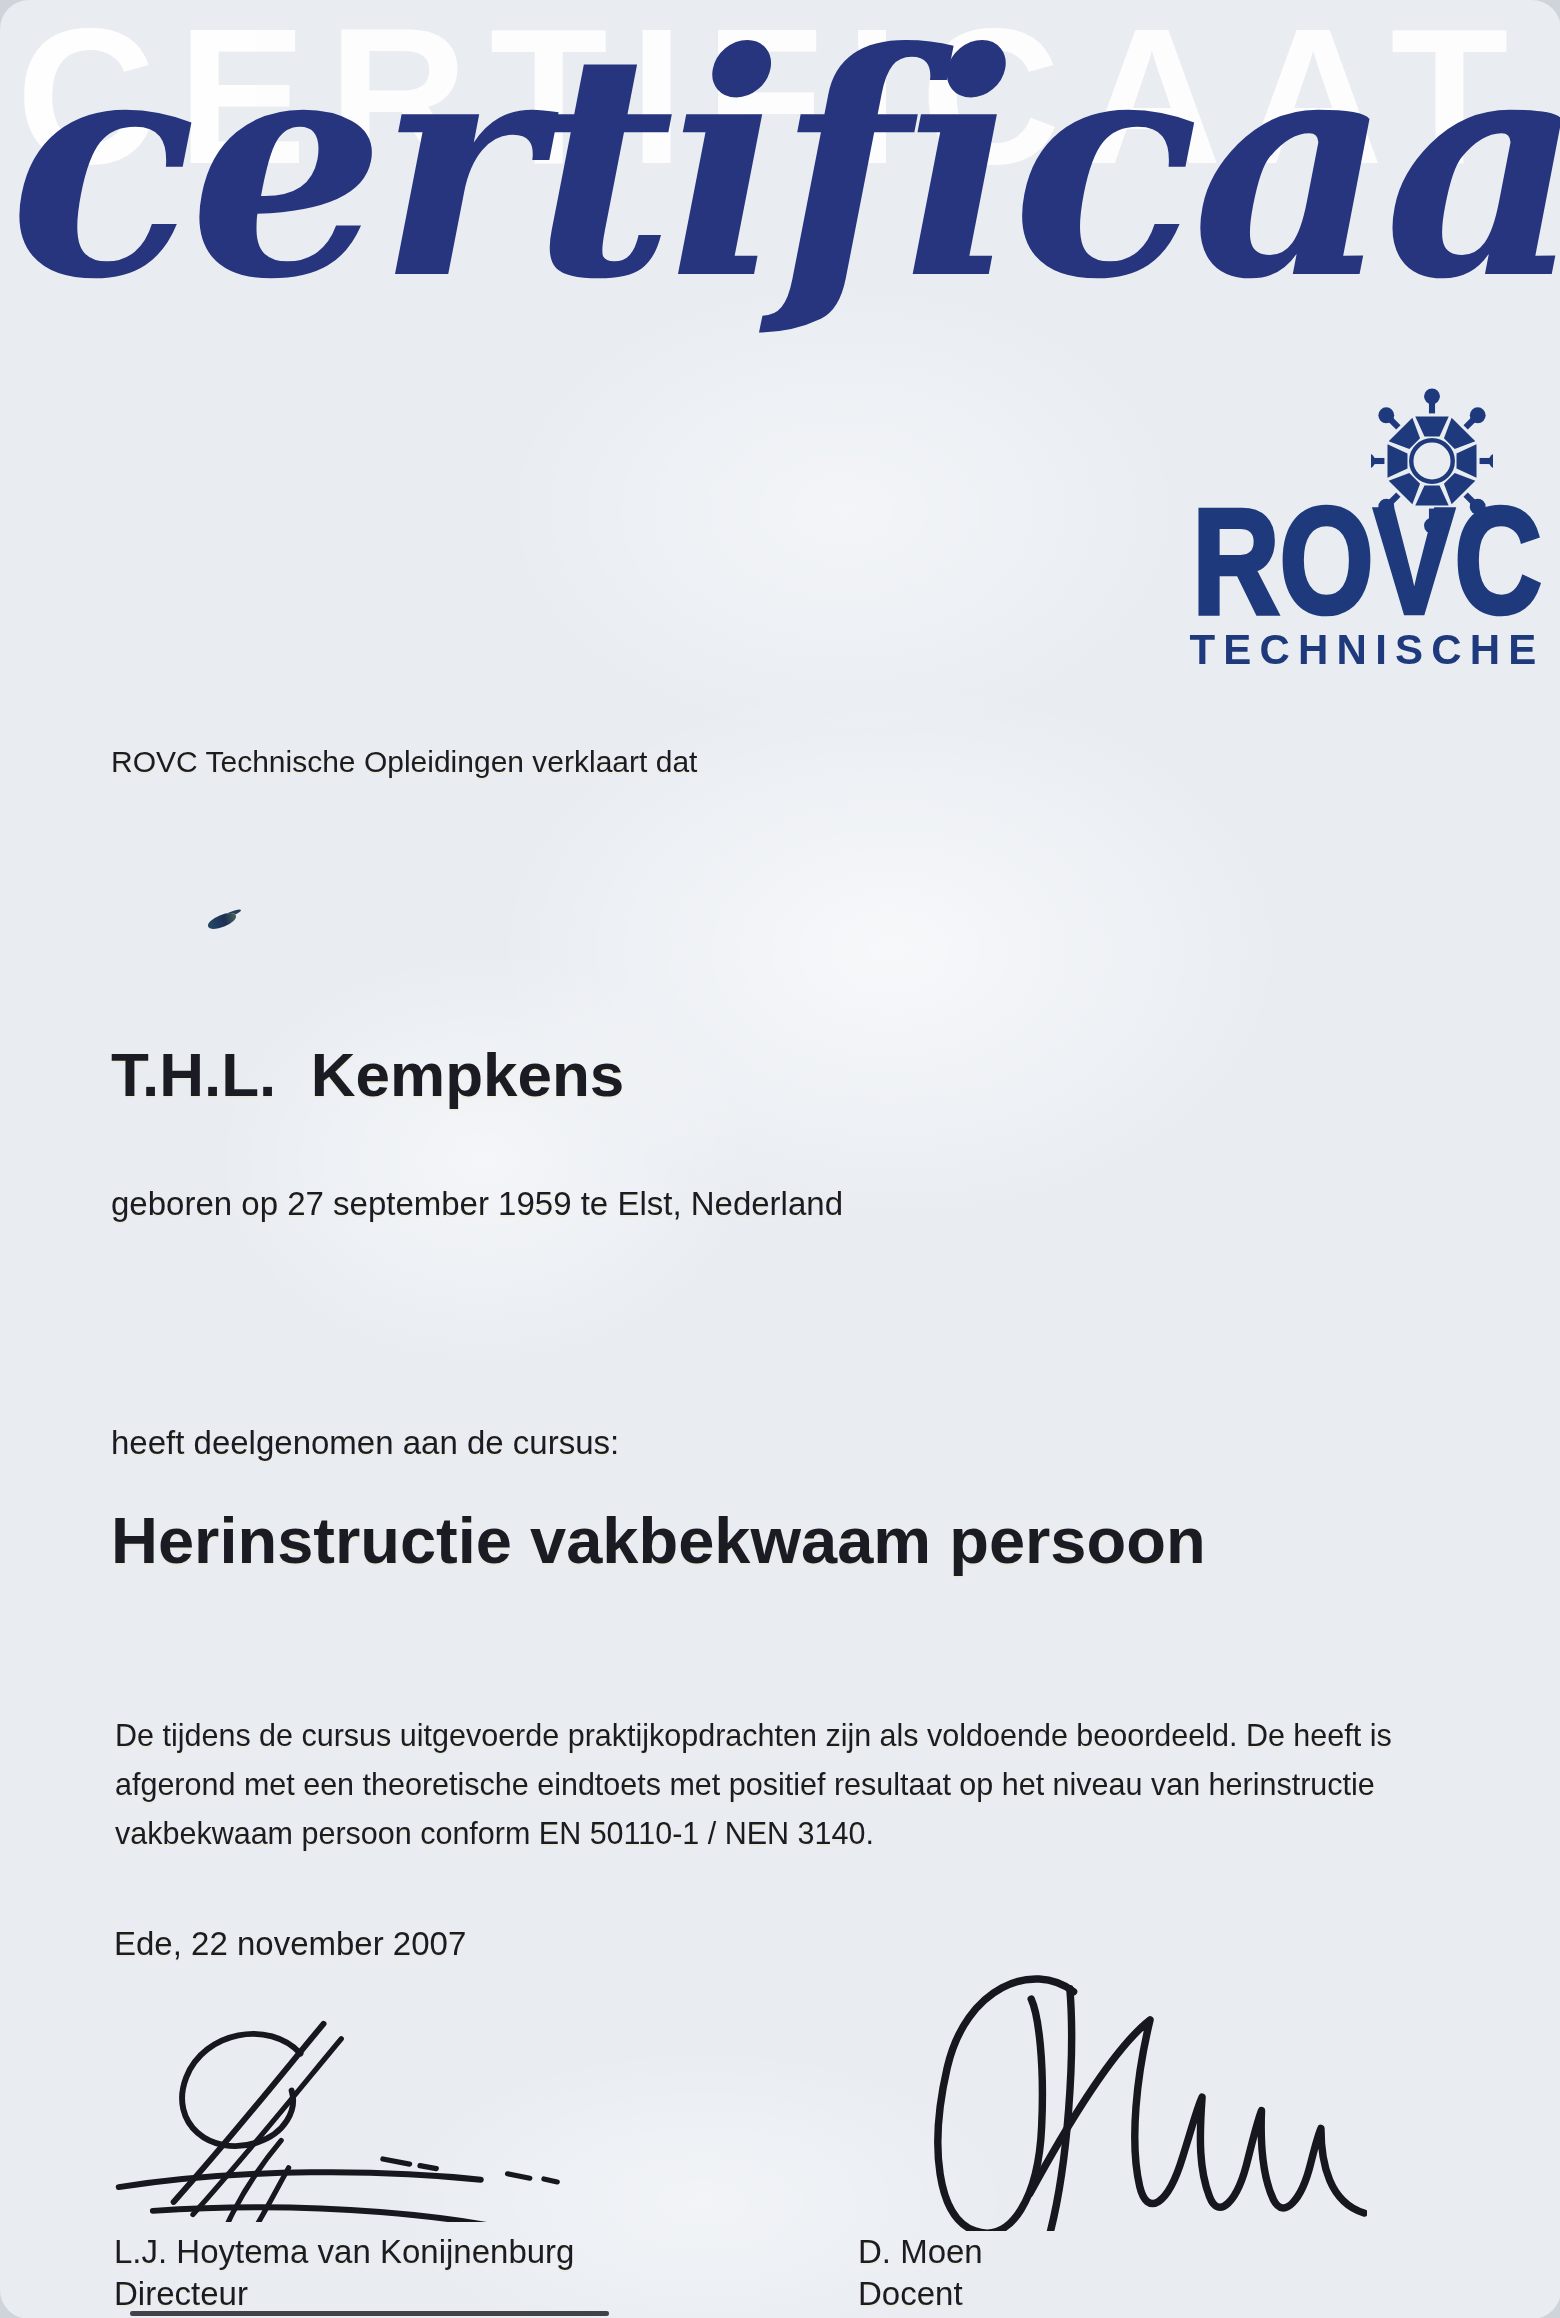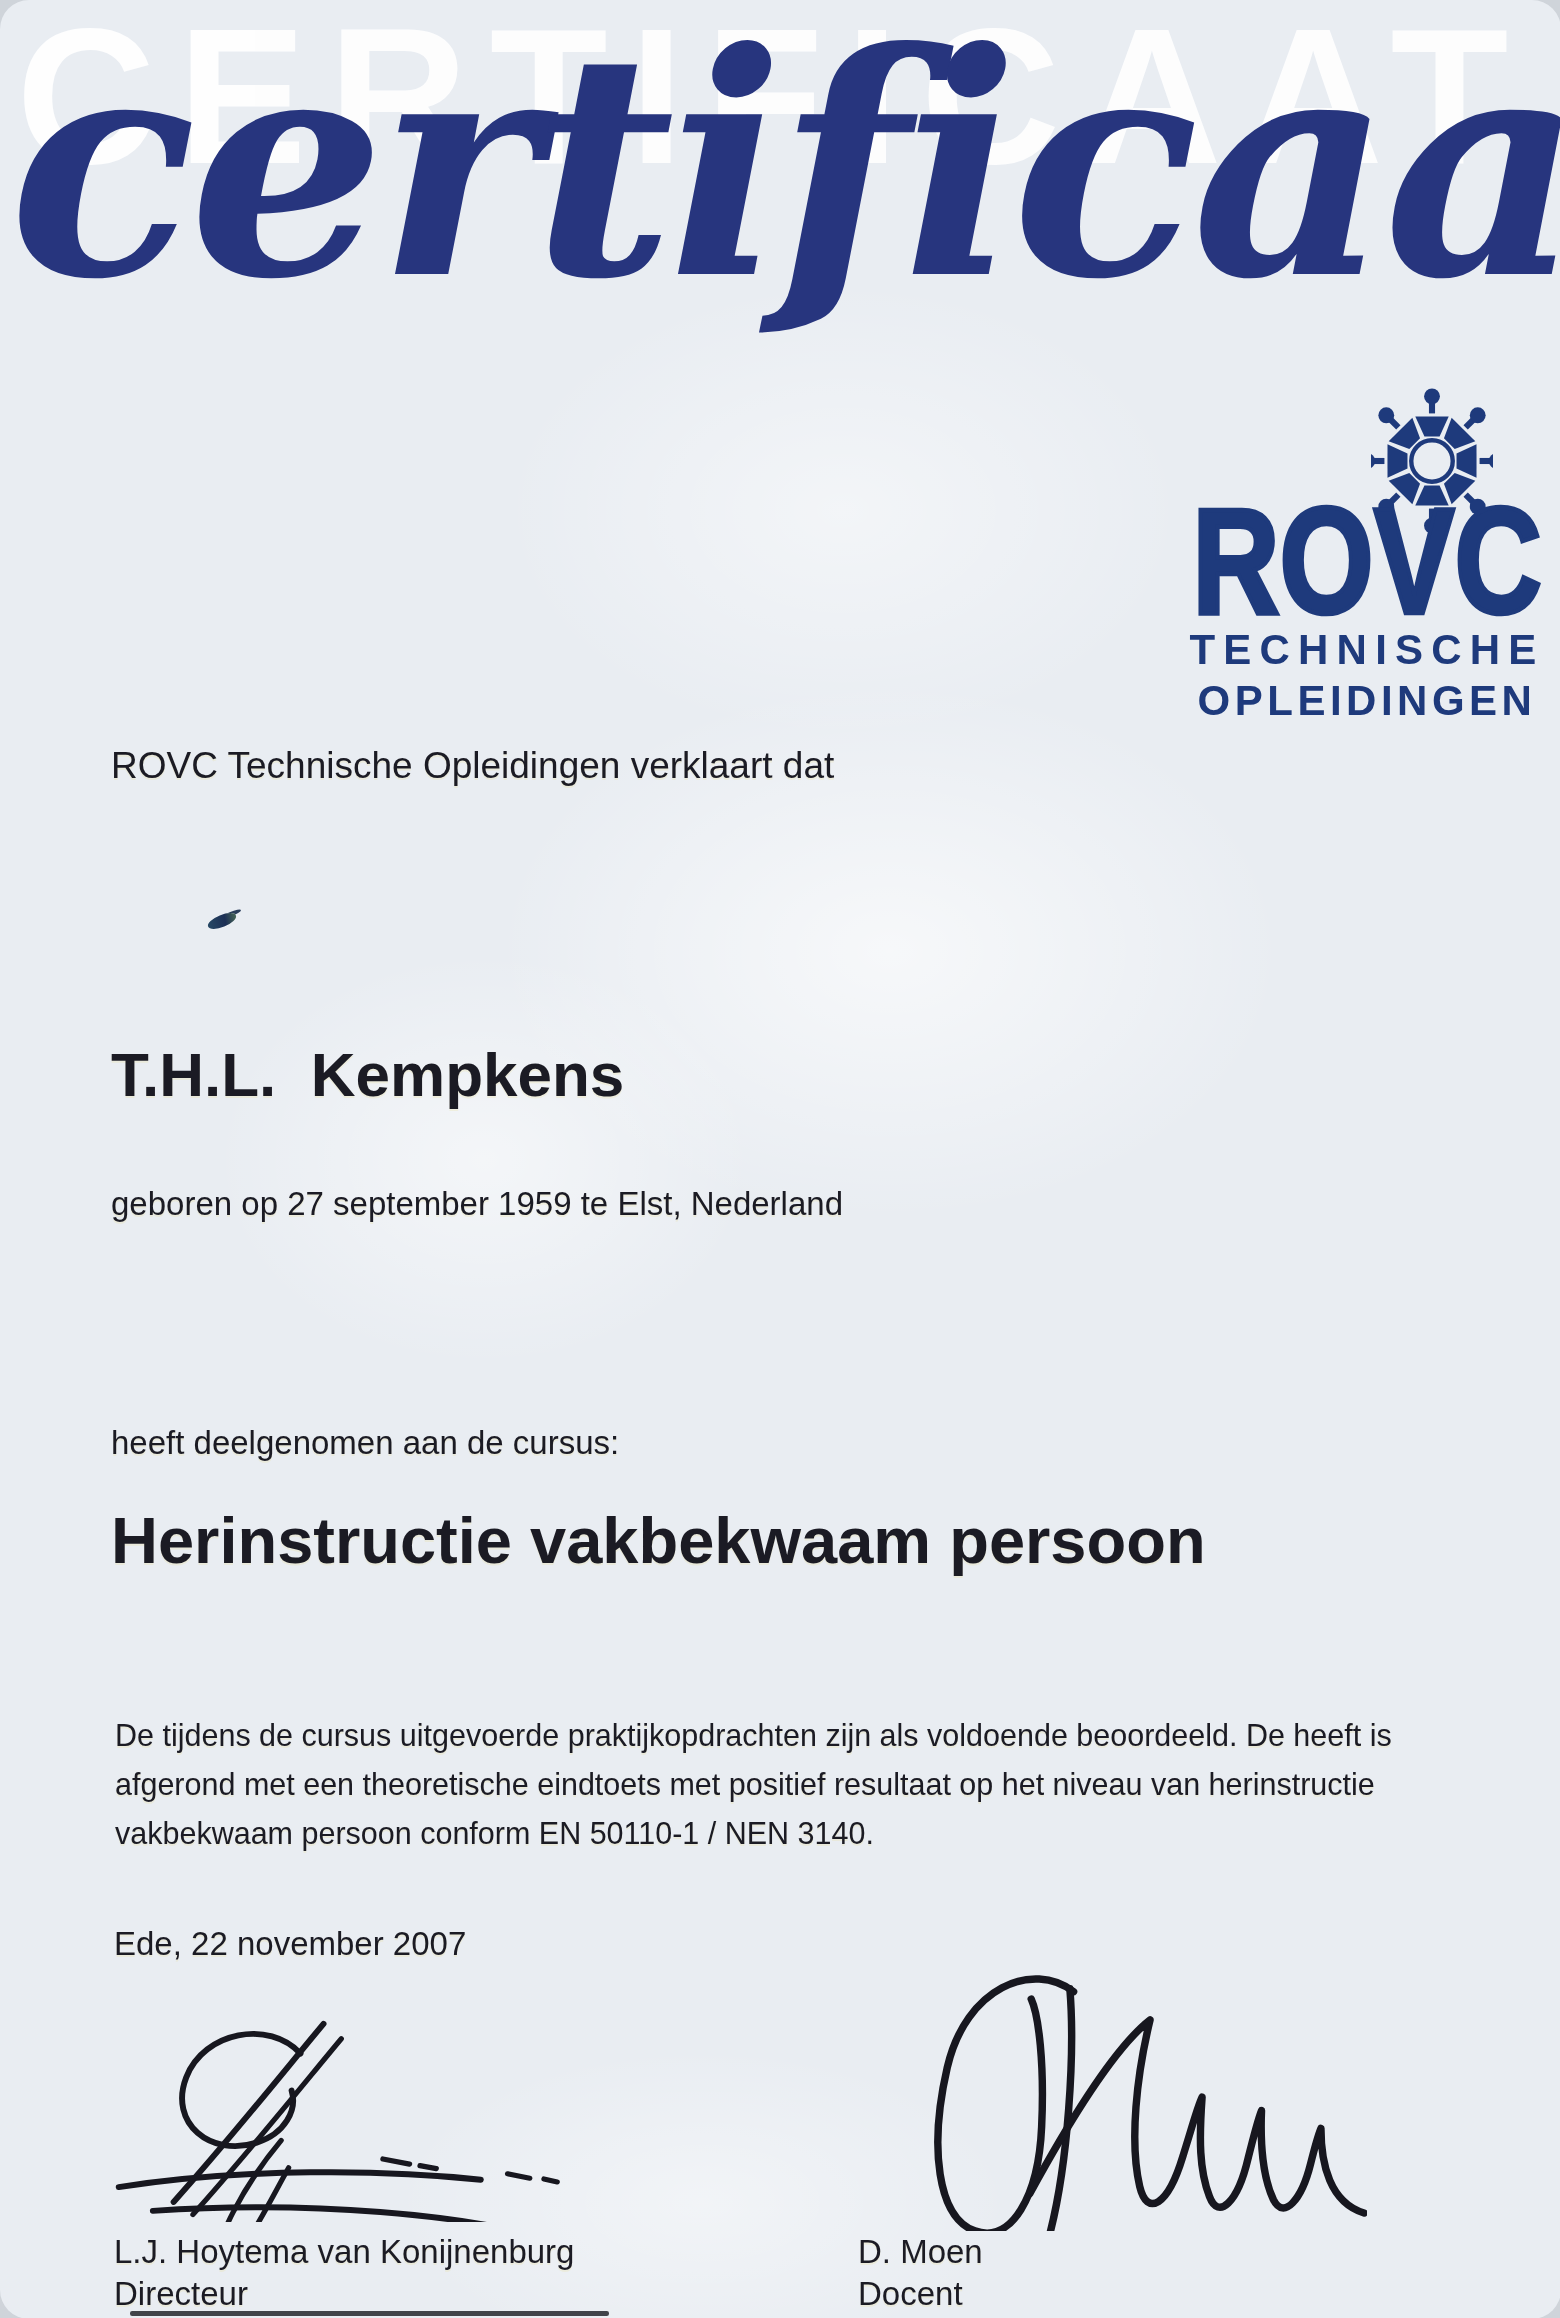--- a/index.html
+++ b/index.html
@@ -30,21 +30,21 @@
   #rovc{
     left:0;top:106px;width:358px;text-align:center;color:#1e3a7c;
     font-weight:bold;font-size:121px;line-height:1;letter-spacing:0px;
     -webkit-text-stroke:3.7px #1e3a7c;
     transform:scaleY(1.24);transform-origin:50% 18%;white-space:nowrap;
   }
   .logo-sub{width:358px;text-align:center;color:#1e3a7c;font-weight:bold;line-height:1;white-space:nowrap;}
   #logo-sub1{left:0;top:243px;font-size:42px;letter-spacing:8.2px;}
   #logo-sub2{left:0;top:294px;font-size:42px;letter-spacing:4.5px;}
   
-  #declaration{left:111px;top:745px;font-size:37px;}
+  #declaration{left:111px;top:745px;font-size:30px;}
   #smudge{
     left:207px;top:915px;width:30px;height:12px;border-radius:50%;
     background:linear-gradient(100deg,#274a66,#1c2f55 60%,#4a6a55);
     transform:rotate(-22deg);box-shadow:10.4px -3px 0 -3.7px #2a3d5a;
   }
   #recipient{left:111px;top:1039px;font-size:62px;font-weight:bold;white-space:pre;}
   #birth{left:111px;top:1173px;font-size:33px;margin-top:12px;}
   #course-intro{left:111px;top:1424px;font-size:33px;}
   #course-title{left:111px;top:1503px;font-size:65px;font-weight:bold;white-space:nowrap;}
   #result{left:115px;top:1711px;font-size:30.5px;line-height:49px;width:1360px;}
@@ -93,21 +93,20 @@
             <circle cx="-3" cy="62.00000000000001" r="6.5"></circle>
             <path d="M 31.4 52.2 L 14.5 45.9 L 33.9 26.5 L 40.2 43.4 Z"></path>
             <line x1="22.42283553372464" y1="34.42283553372465" x2="15.351767721859161" y2="27.351767721859183" stroke="#1e3a7c" stroke-width="5"></line>
             <circle cx="12.52334059711297" cy="24.52334059711299" r="6.5"></circle>
           </g>
         <circle cx="50" cy="62" r="17" fill="none" stroke="#1e3a7c" stroke-width="3.6"></circle>
       </g>
     </svg>
     <div id="rovc" class="abs">ROVC</div>
     <div id="logo-sub1" class="abs logo-sub">TECHNISCHE</div>
-    <div id="logo-sub2" class="abs logo-sub">OPLEIDINGEN</div>
   </div>
 
   <div id="declaration" class="abs t-dark">ROVC Technische Opleidingen verklaart dat</div>
 
   <div id="smudge" class="abs"></div>
 
   <div id="recipient" class="abs t-dark">T.H.L.  Kempkens</div>
 
   <div id="birth" class="abs t-dark">geboren op 27 september 1959 te Elst, Nederland</div>
 

